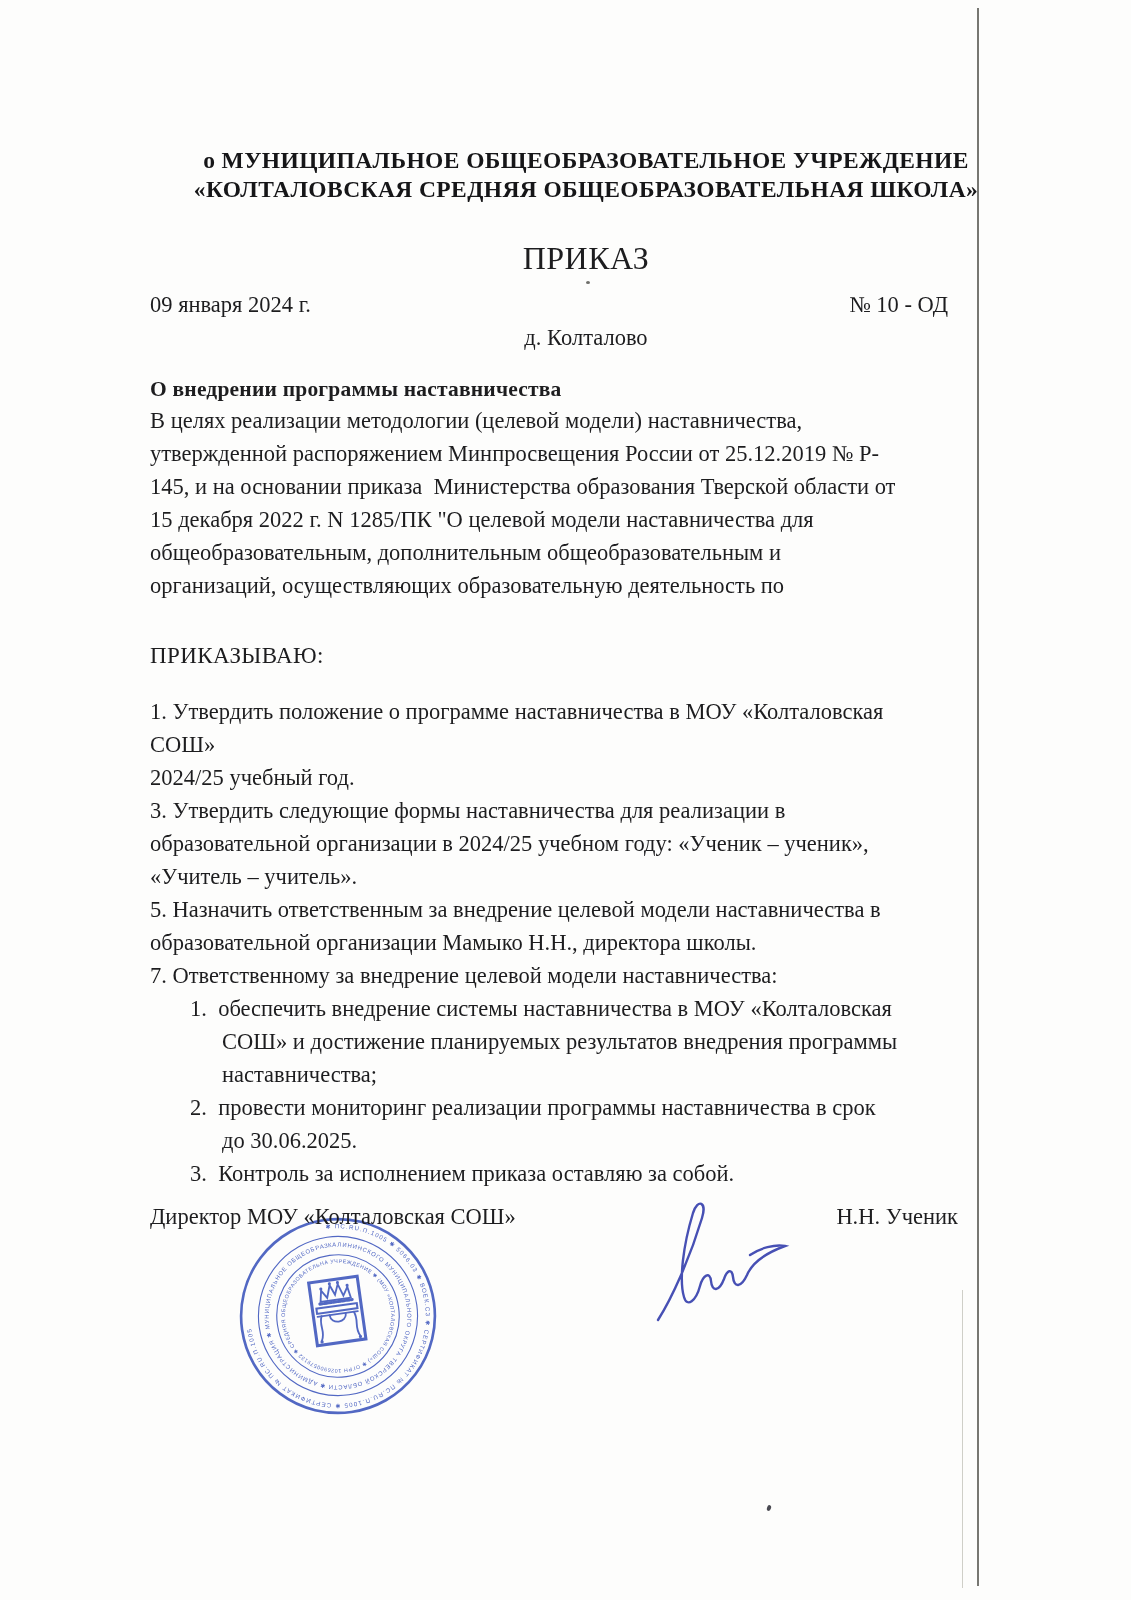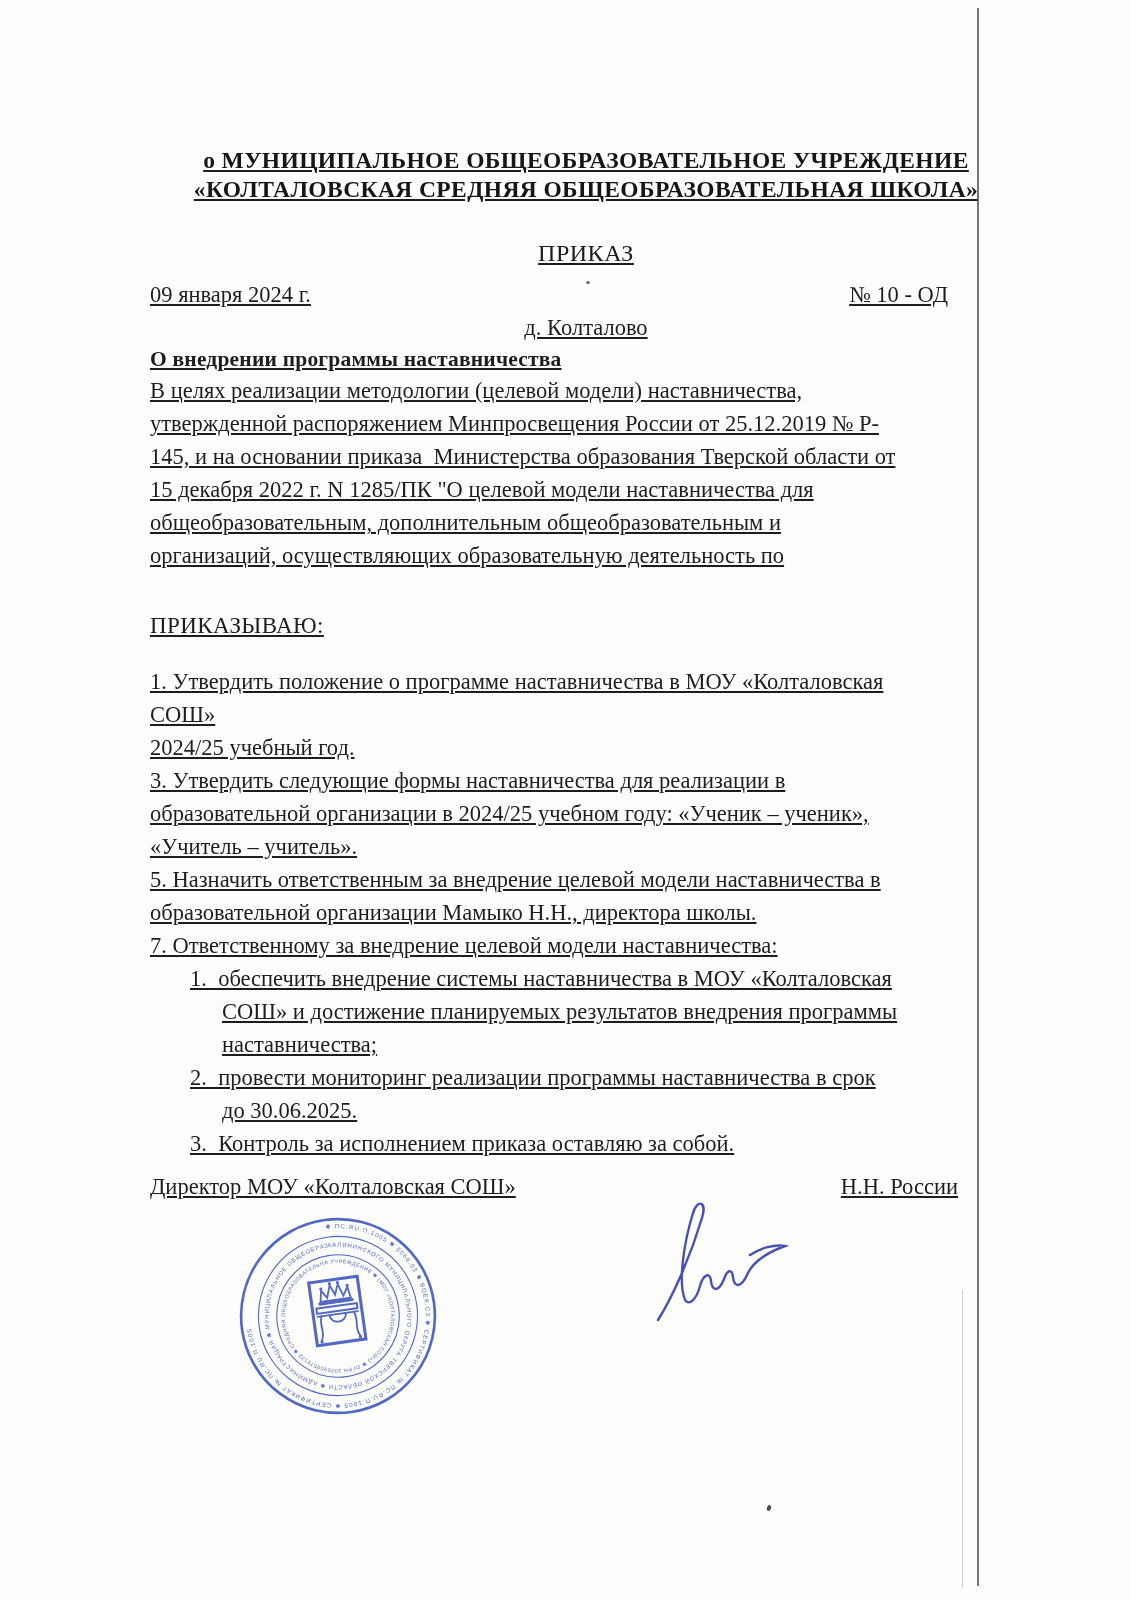--- a/index.html
+++ b/index.html
@@ -4,29 +4,29 @@
 <style>
   html,body{margin:0;padding:0;background:#ffffff;}
   .page{
     position:relative;
     width:1131px;height:1600px;
     background:#fdfdfc;
     font-family:"Liberation Serif", serif;
     color:var(--ink,#1d1d1f);
     overflow:hidden;
   }
-  .content{position:absolute;left:150px;top:0;width:872px;text-decoration:underline;}
+  .content{position:absolute;left:150px;top:0;width:872px;}
   .org-title{
     margin-top:146px;text-align:center;font-weight:bold;
     font-size:23.5px;line-height:29px;letter-spacing:.4px;color:#161618;
   }
-  .doctype{margin-top:36px;text-align:center;font-size:24px;letter-spacing:.5px;}
+  .doctype{margin-top:36px;text-align:center;font-size:32px;letter-spacing:.5px;}
   .daterow{display:flex;justify-content:space-between;margin-top:15px;font-size:22.5px;padding-right:74px;gap:11px;}
   .place{margin-top:7px;text-align:center;font-size:22.5px;}
-  .subject{margin-top:6px;font-weight:bold;font-size:21.5px;letter-spacing:.2px;}
+  .subject{margin-top:26px;font-weight:bold;font-size:21.5px;letter-spacing:.2px;}
   .line{font-size:22.5px;line-height:33px;white-space:pre;}
   .preamble{margin-top:2px;}
   .decree{margin-top:41px;font-size:23px;letter-spacing:.4px;}
   .orderlist{margin-top:26px;}
   .sub{margin-left:40px;}
   .subc{margin-left:72px;}
   .sigrow{display:flex;justify-content:space-between;margin-top:14px;font-size:22.5px;padding-right:64px;position:relative;z-index:3;}
   .stamp{
     position:absolute;left:236px;top:1214px;width:204px;height:204px;
     color:var(--stamp_blue,#3b54bc);opacity:.88;z-index:2;
@@ -91,21 +91,21 @@
         <div class="line sub">1.  обеспечить внедрение системы наставничества в МОУ «Колталовская</div>
         <div class="line subc">СОШ» и достижение планируемых результатов внедрения программы</div>
         <div class="line subc">наставничества;</div>
         <div class="line sub">2.  провести мониторинг реализации программы наставничества в срок</div>
         <div class="line subc">до 30.06.2025.</div>
         <div class="line sub">3.  Контроль за исполнением приказа оставляю за собой.</div>
       </div>
 
     <div class="sigrow">
       <span>Директор МОУ «Колталовская СОШ»</span>
-      <span>Н.Н. России</span>
+      <span>Н.Н. Ученик</span>
     </div>
 
   </div>
 
   <svg class="stamp" viewBox="0 0 200 200" aria-hidden="true">
     <defs>
       <path id="ring1" d="M100,14 a86,86 0 1 1 -0.01,0"></path>
       <path id="ring2" d="M100,32 a68,68 0 1 1 -0.01,0"></path>
       <path id="ring3" d="M100,48 a52,52 0 1 1 -0.01,0"></path>
     </defs>

